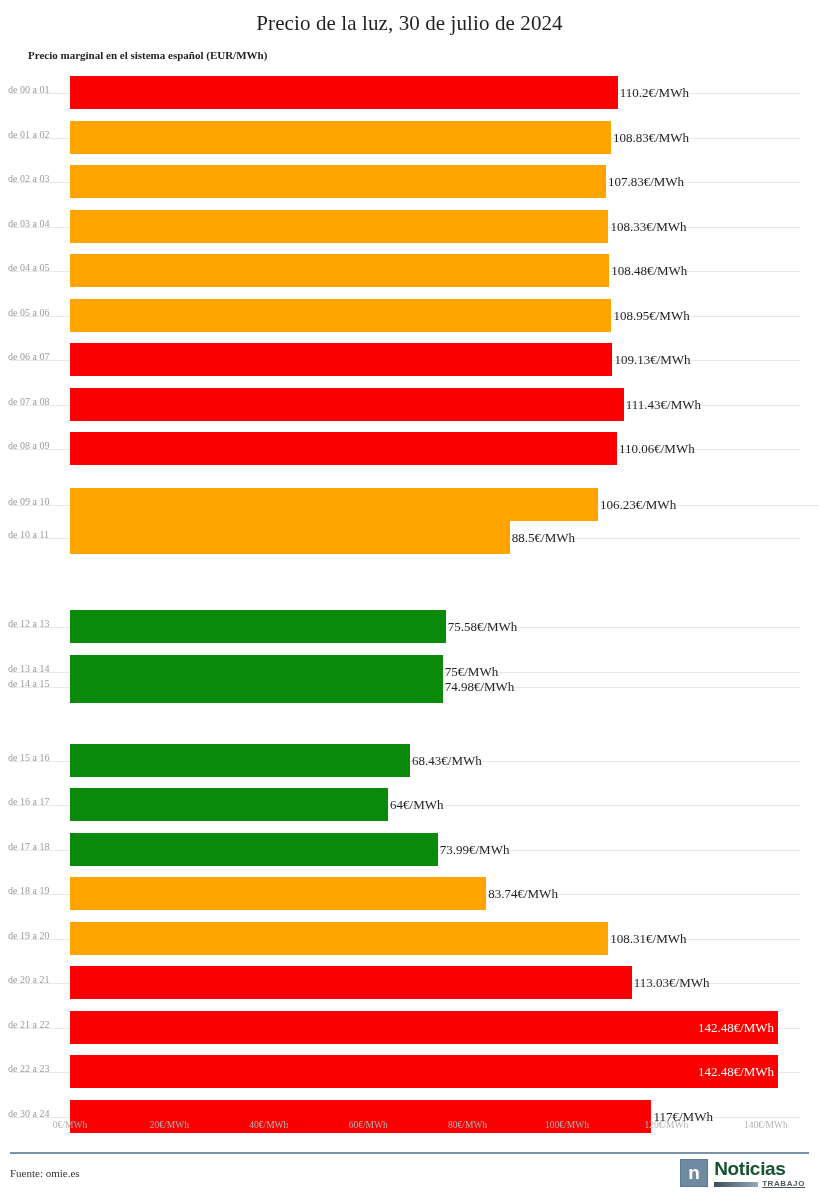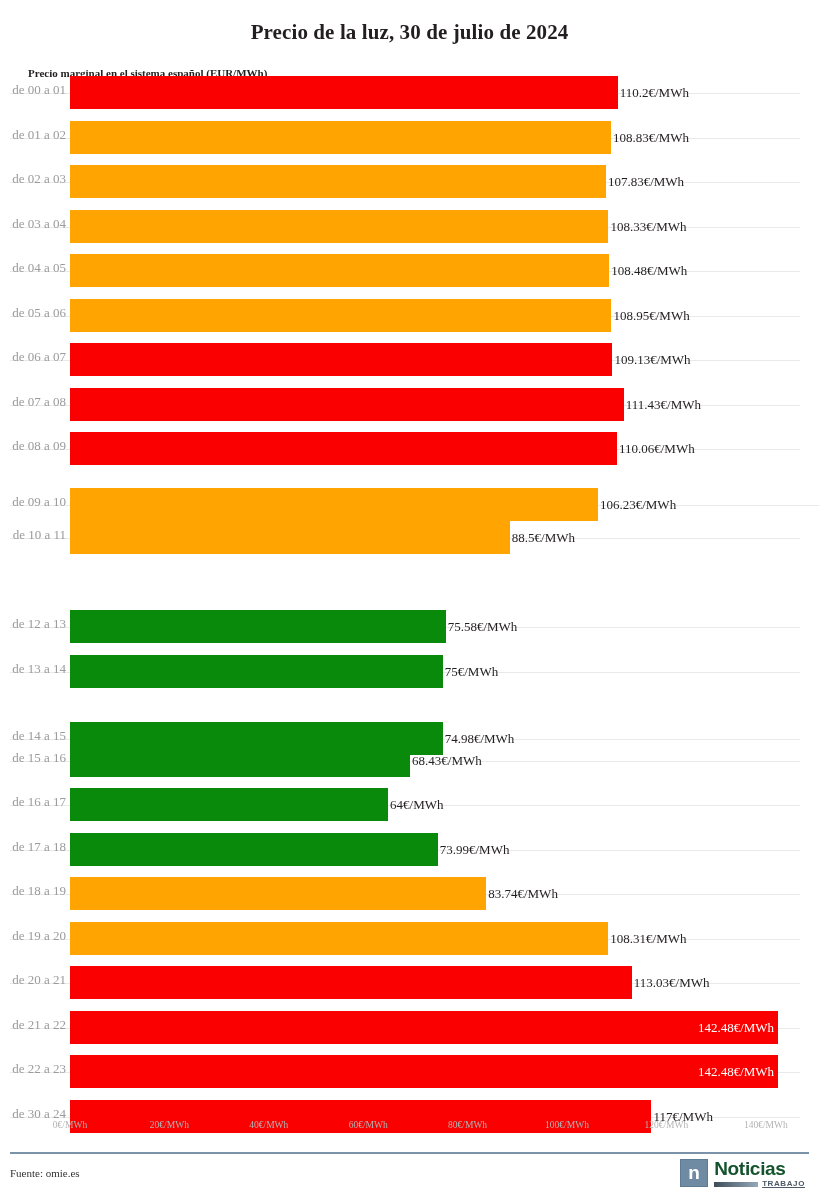--- a/index.html
+++ b/index.html
@@ -13,25 +13,25 @@
     overflow: hidden;
     font-family: "Liberation Serif", serif;
     color: #231f20;
     position: relative;
   }
 
   
   .chart-title {
     text-align: center;
     font-family: "Liberation Serif", serif;
-    font-weight: bold;
+    font-weight: normal;
     font-size: 21px;
     letter-spacing: 0.1px;
     color: #231f20;
-    margin: 9px;
+    margin: 0;
     padding: 10px 0 0 0;
     line-height: 26px;
   }
   .chart-subtitle {
     font-family: "Liberation Serif", serif;
     font-weight: bold;
     font-size: 11px;
     color: #231f20;
     margin: 0;
     padding: 12px 0 0 28px;
@@ -58,23 +58,22 @@
     right: 19px;
     top: 22px;
     height: 1px;
     background: #e9e9e9;
   }
   .cat-label {
     position: absolute;
     left: 8px;
     top: 13px;
     width: 58px;
-    text-align: right;
-    font-family: "Liberation Serif", serif;
-    font-size: 13px;
+    font-family: "Liberation Serif", serif;
+    font-size: 10px;
     color: #9b9b9b;
     line-height: 12px;
     white-space: nowrap;
   }
   .bar {
     position: absolute;
     left: 70px;
     top: 5px;
     height: 33px;
   }
@@ -272,21 +271,21 @@
       <div class="cat-label">de 12 a 13</div>
       <div class="bar" style="width: 375.633px; background: rgb(10, 138, 10);"></div>
       <div class="val-label" style="left: 447.633px;">75.58€/MWh</div>
     </div>
     <div class="row" style="top: 578.5px;">
       <div class="gridline"></div>
       <div class="cat-label">de 13 a 14</div>
       <div class="bar" style="width: 372.75px; background: rgb(10, 138, 10);"></div>
       <div class="val-label" style="left: 444.75px;">75€/MWh</div>
     </div>
-    <div class="row" style="top: 646px;">
+    <div class="row" style="top: 594px;">
       <div class="gridline"></div>
       <div class="cat-label">de 14 a 15</div>
       <div class="bar" style="width: 372.651px; background: rgb(10, 138, 10);"></div>
       <div class="val-label" style="left: 444.651px;">74.98€/MWh</div>
     </div>
     <div class="row" style="top: 667.5px;">
       <div class="gridline"></div>
       <div class="cat-label">de 15 a 16</div>
       <div class="bar" style="width: 340.097px; background: rgb(10, 138, 10);"></div>
       <div class="val-label" style="left: 412.097px;">68.43€/MWh</div>

